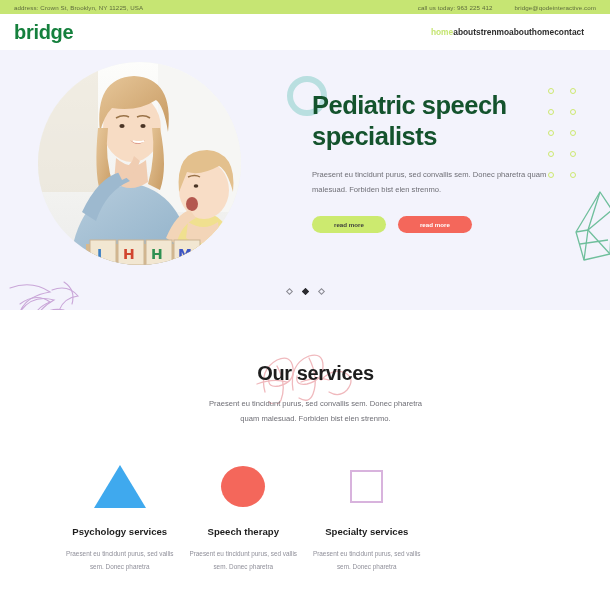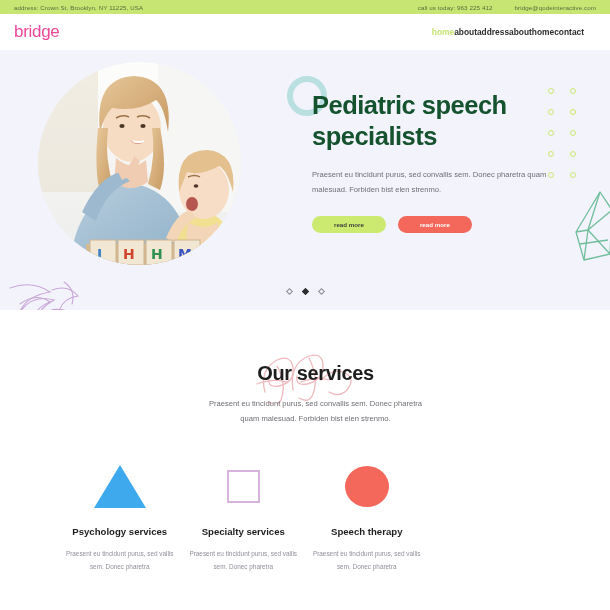--- a/index.html
+++ b/index.html
@@ -28,23 +28,23 @@
 
   
   .header {
     height:36px;
     background:#ffffff;
     display:flex;
     align-items:center;
     padding:0 14px;
   }
   .logo {
-    font-size:17px;
-    font-weight:normal;
-    color:#ec4899;
+    font-size:20px;
+    font-weight:bold;
+    color:#15803d;
     letter-spacing:-.3px;
   }
   .nav {
     margin-left:auto;
     display:flex;
     align-items:center;
     font-size:8.4px;
     font-weight:bold;
     color:#2d2d2d;
     padding-right:12px;
@@ -258,21 +258,21 @@
     <span>call us today: 963 225 412</span>
     <span>bridge@qodeinteractive.com</span>
   </div>
 </div>
 
 <div class="header">
   <div class="logo">bridge</div>
   <nav class="nav">
     <a href="#" class="active">home</a>
     <a href="#">about</a>
-    <a href="#">address</a>
+    <a href="#">strenmo</a>
     <a href="#">about</a>
     <a href="#">home</a>
     <a href="#">contact</a>
   </nav>
 </div>
 
 <section class="hero">
   <div class="hero-inner">
 
     <div class="hero-photo">
@@ -411,28 +411,28 @@
       <div class="card-icon">
         <span class="shape-triangle"></span>
       </div>
       <div class="card-title">Psychology services</div>
       <div class="card-text">Praesent eu tincidunt purus, sed vallis sem. Donec pharetra</div>
     </div>
 
 
     <div class="card">
       <div class="card-icon">
+        <span class="shape-circle"></span>
+      </div>
+      <div class="card-title">Speech therapy</div>
+      <div class="card-text">Praesent eu tincidunt purus, sed vallis sem. Donec pharetra</div>
+    </div>
+
+    <div class="card">
+      <div class="card-icon">
         <span class="shape-square"></span>
       </div>
       <div class="card-title">Specialty services</div>
       <div class="card-text">Praesent eu tincidunt purus, sed vallis sem. Donec pharetra</div>
     </div>
 
-    <div class="card">
-      <div class="card-icon">
-        <span class="shape-circle"></span>
-      </div>
-      <div class="card-title">Speech therapy</div>
-      <div class="card-text">Praesent eu tincidunt purus, sed vallis sem. Donec pharetra</div>
-    </div>
-
   </div>
 </section>
 
 </body></html>

